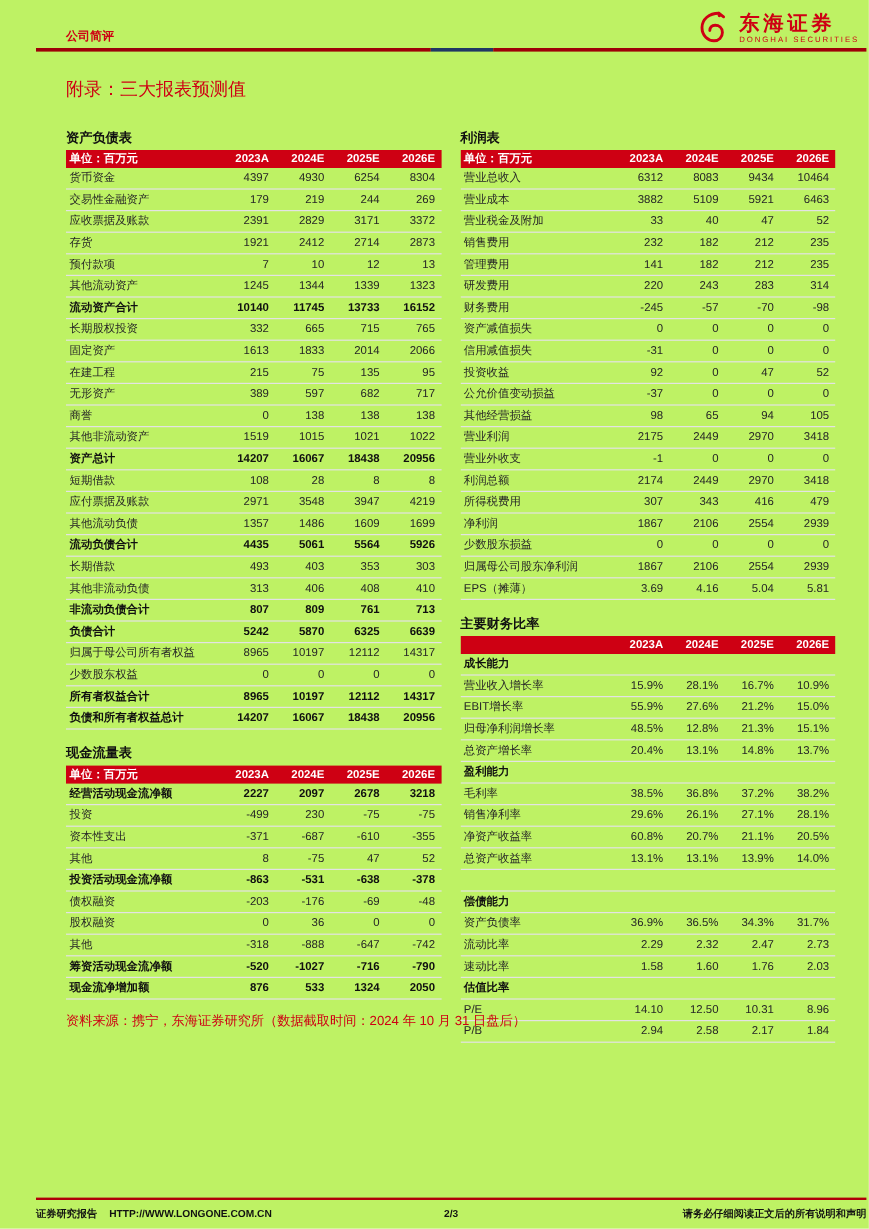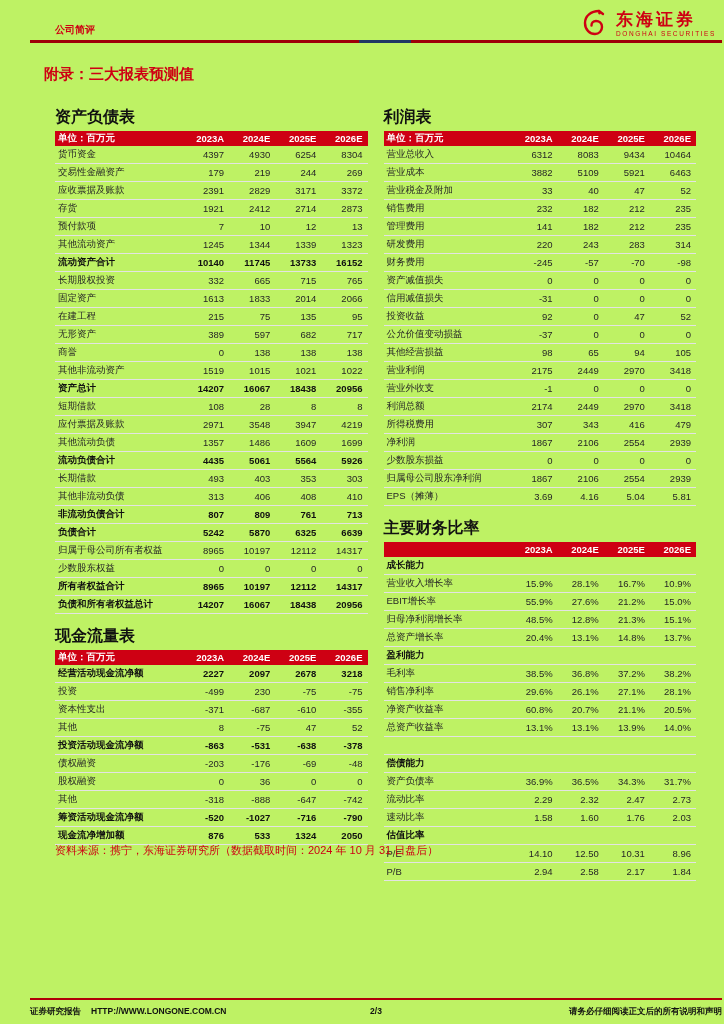--- a/index.html
+++ b/index.html
@@ -12,26 +12,26 @@
   .brand{position:absolute;top:8px;right:36px;display:flex;align-items:center;gap:7px;}
   .brand svg{display:block;}
   .brand-cn{font-size:17px;font-weight:bold;color:#CE0013;letter-spacing:3px;line-height:1.1;}
   .brand-en{font-size:6.5px;color:#CE0013;letter-spacing:1.6px;text-align:right;}
   .rule{position:absolute;top:40px;left:30px;right:30px;height:3px;display:flex;}
   .rule .seg{height:100%;}
   .rule .r1{flex:0 0 47.5%;background:#9E0008;}
   .rule .nv{flex:0 0 7.5%;background:#1F3864;}
   .rule .r2{flex:1;background:#9E0008;}
   
-  .page-title{position:absolute;top:65px;left:44px;margin:0;font-size:15px;font-weight:bold;color:#CE0013;}
+  .page-title{position:absolute;top:65px;left:55px;margin:0;font-size:15px;font-weight:normal;color:#CE0013;}
   
   .cols{position:absolute;top:107px;left:55px;right:56px;display:flex;gap:16px;}
   .col{flex:1;min-width:0;}
   .sec{margin-bottom:12px;}
-  .sec h2{margin:0 0 3px;font-size:16px;font-weight:bold;color:#111;}
+  .sec h2{margin:0 0 3px;font-size:11px;font-weight:bold;color:#111;}
   .fin-table{width:100%;}
   .thead{display:flex;background:#CE0013;color:#fff;font-weight:bold;font-size:9.5px;height:15px;align-items:center;justify-content:space-between;}
   .trow{display:flex;font-size:9.5px;height:17px;align-items:center;border-bottom:1px solid #E3E3E3;color:#262626;}
   .trow.bold{font-weight:bold;color:#101010;justify-content:space-between;}
   .c{display:block;}
   .c.label{flex:0 0 40%;padding-left:3px;white-space:nowrap;overflow:hidden;}
   .c.val{flex:1;text-align:right;padding-right:5px;white-space:nowrap;}
   
   .source{position:absolute;top:843px;left:55px;margin:0;font-size:11px;color:#CE0013;}
   

